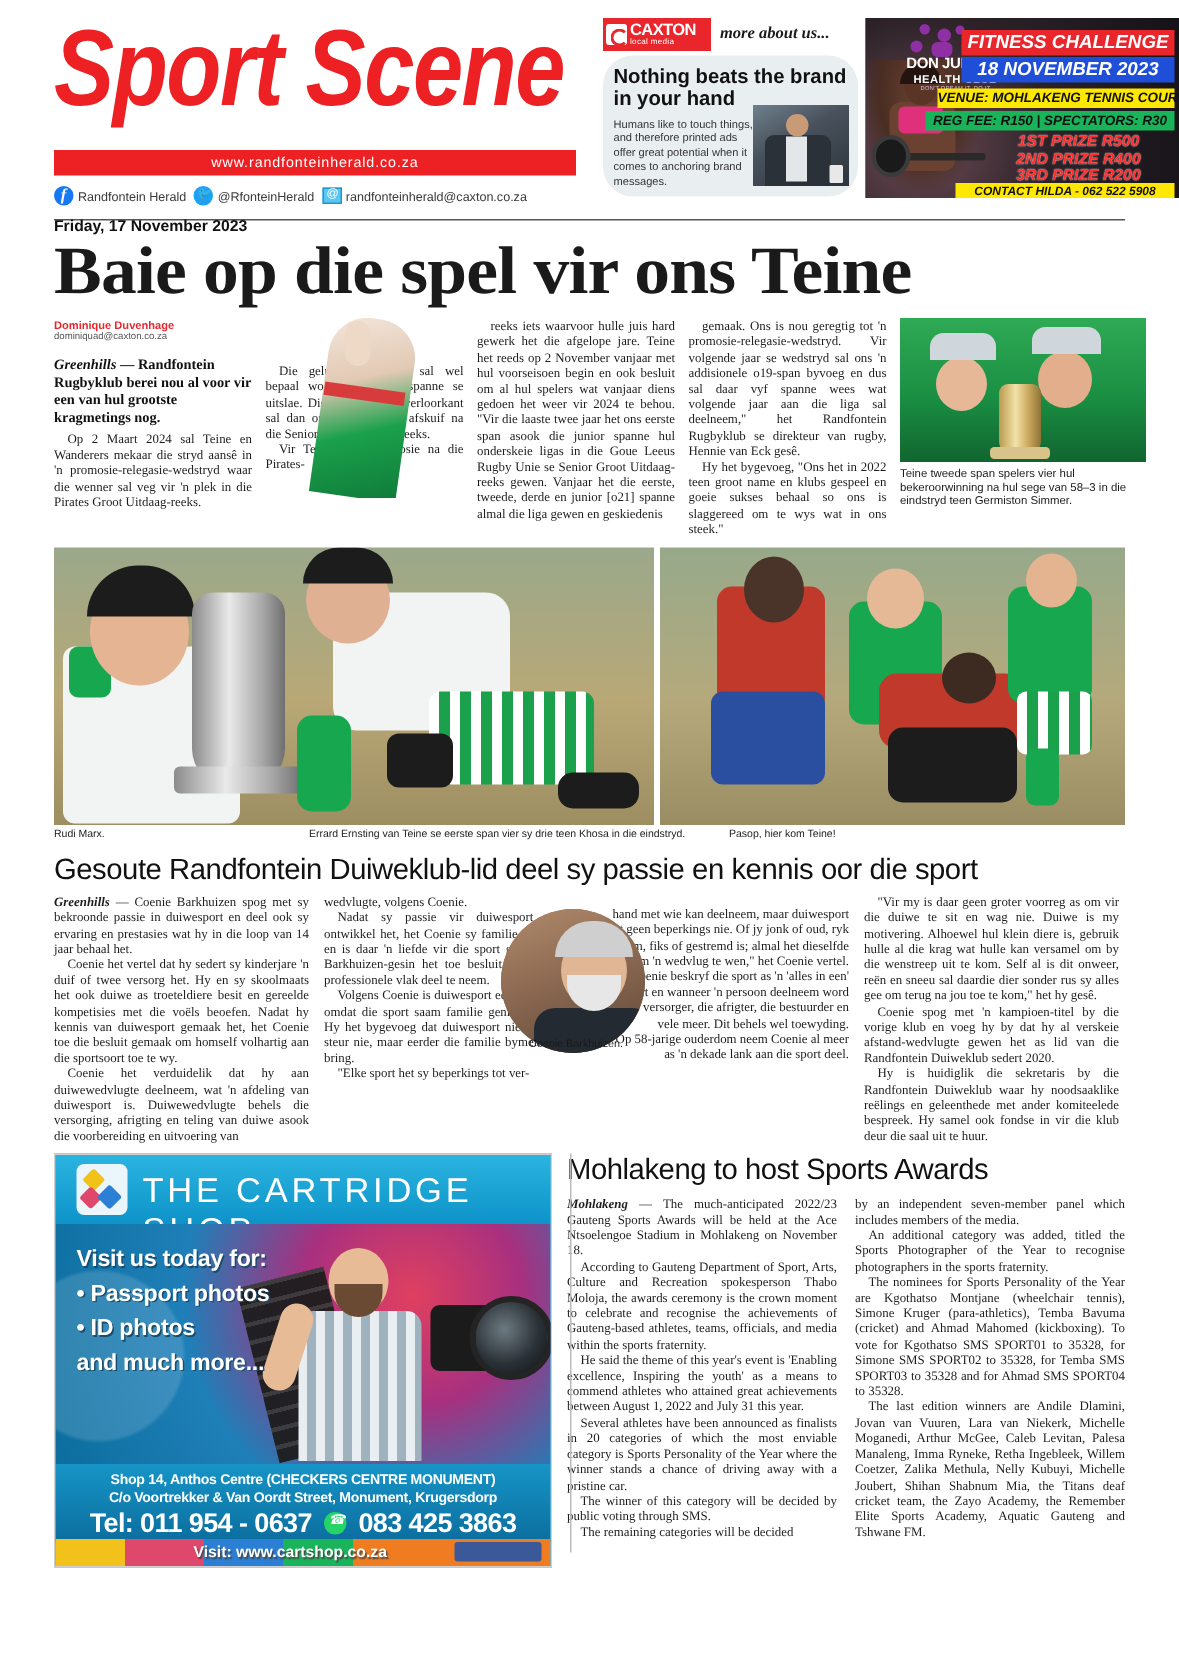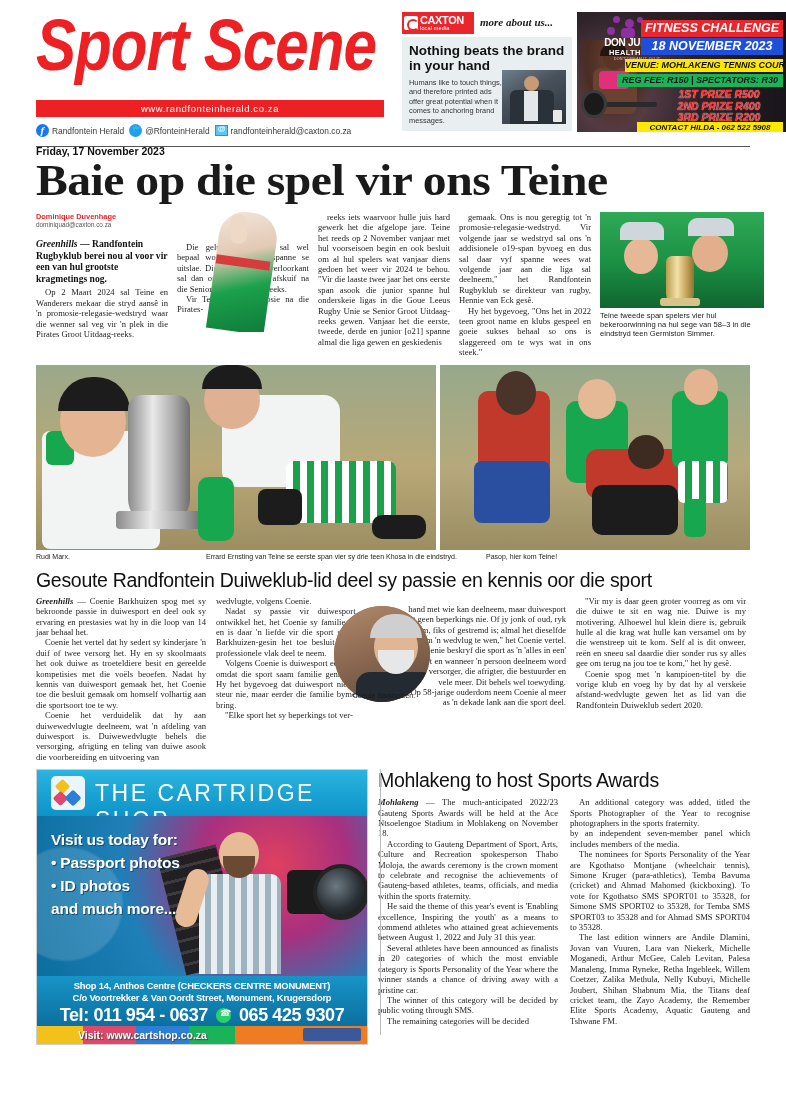--- a/index.html
+++ b/index.html
@@ -56,21 +56,21 @@
     display:flex; align-items:center; padding-left:2px; }
   .cax-sq { width:14px;height:14px;background:#fff;border-radius:2px; position:relative; flex:none;}
   .cax-sq::after{content:"";position:absolute;left:3px;top:3px;width:8px;height:8px;
     border:2px solid #e8262c;border-radius:50%;border-right-color:transparent;}
   .cax-txt { margin-left:2px; line-height:8px; }
   .cax-txt b { color:#fff; font-family:"Liberation Sans", sans-serif; font-size:11px; letter-spacing:-0.4px;}
   .cax-txt i { display:block; color:#fff; font-family:"Liberation Sans", sans-serif;
     font-size:5.4px; font-style:normal; letter-spacing:.2px;}
   .caxton-more { font-family:"Liberation Serif", serif; font-style:italic; font-weight:700;
     font-size:11px; color:#1a1a1a; padding-top:4px; }
-  .caxton-body { margin-top:3px; background:#e9eef1; width:170px; height:94px; padding:6px 7px; position:relative;}
+  .caxton-body { margin-top:3px; background:#e9eef1; width:170px; height:94px; padding:6px 7px; position:relative;border-radius:20px;}
   .caxton-head { font-family:"Liberation Sans", sans-serif; font-weight:700; font-size:13.5px;
     line-height:15px; color:#111; }
   .caxton-sub { margin-top:5px; width:96px; font-family:"Liberation Sans", sans-serif;
     font-size:7.4px; line-height:9.4px; color:#333; }
   .caxton-photo { position:absolute; right:6px; bottom:7px; width:64px; height:54px;
     background:linear-gradient(150deg,#6f7f8d 0%,#49525c 40%,#2c333b 100%); overflow:hidden;}
   .cp-head{position:absolute;left:22px;top:6px;width:15px;height:15px;border-radius:50%;background:#c89a76;}
   .cp-body{position:absolute;left:8px;top:20px;width:44px;height:34px;background:#2b3138;border-radius:6px 6px 0 0;}
   .cp-shirt{position:absolute;left:22px;top:21px;width:14px;height:30px;background:#e4e7ea;}
   .cp-cup{position:absolute;right:4px;bottom:2px;width:9px;height:12px;background:#e8e8e8;border-radius:1px;}
@@ -230,21 +230,21 @@
   .ca-addr .l1,.ca-addr .l2 { font-family:"Liberation Sans", sans-serif; font-weight:700;
     font-size:9.4px; line-height:11.6px; color:#fff; letter-spacing:-0.2px;}
   .ca-tel { margin-top:2px; display:flex; align-items:center; justify-content:center; gap:8px; }
   .ca-tel span { font-family:"Liberation Sans", sans-serif; font-weight:700; font-size:18px;
     color:#ffffff; letter-spacing:-0.4px; }
   .wa { width:15px;height:15px;border-radius:50%;background:#25d366;position:relative;flex:none;}
   .wa::after{content:"\260E";position:absolute;left:3px;top:0px;font-size:9px;color:#fff;}
   .ca-foot { position:absolute; left:0; bottom:0; width:100%; height:18px;
     background:linear-gradient(90deg,#f2c21a 0 14%,#e0486b 14% 30%,#2b7fd4 30% 46%,#19b35a 46% 60%,#f07c22 60% 100%);
     display:flex; align-items:center; }
-  .ca-foot .vtxt { margin-left:41px; font-family:"Liberation Sans", sans-serif; font-weight:700;
+  .ca-foot .vtxt { margin-left:92px; font-family:"Liberation Sans", sans-serif; font-weight:700;
     font-size:10.5px; color:#ffffff; text-shadow:1px 1px 1px #444; }
   .ca-fb { position:absolute; right:6px; top:2px; width:58px; height:13px; background:#3b5998;
     border-radius:2px; display:flex; align-items:center; justify-content:center; }
   .ca-fb span { font-family:"Liberation Sans", sans-serif; font-weight:700; font-size:8px; color:#fff;margin-top:48px; }
 
   .rightcol { width:372px; }
   .h3-main { font-family:"Liberation Sans", sans-serif; font-size:19.5px; line-height:23px;
     color:#111; letter-spacing:-0.3px; white-space:nowrap; }
   .art3 { margin-top:5px; display:grid; grid-template-columns:180px 180px; gap:12px; }
   .divider-v { position:absolute; left:344px; top:0; bottom:10px; width:1px; background:#bbb; }
@@ -438,20 +438,21 @@
       <p class="body">"Elke sport het sy beperkings tot ver-</p>
     </div>
     <div style="padding-top:8px;">
       <p class="body" style="text-align:right;text-indent:0">hand met wie kan deelneem, maar duiwesport het geen beperkings nie. Of jy jonk of oud, ryk of arm, fiks of gestremd is; almal het dieselfde kans om 'n wedvlug te wen," het Coenie vertel.</p>
       <p class="body" style="text-align:right">Coenie beskryf die sport as 'n 'alles in een' sportsoort en wanneer 'n persoon deelneem word hul die versorger, die afrigter, die bestuurder en vele meer. Dit behels wel toewyding.</p>
       <p class="body" style="text-align:right">Op 58-jarige ouderdom neem Coenie al meer as 'n dekade lank aan die sport deel.</p>
     </div>
     <div>
       <p class="body">"Vir my is daar geen groter voorreg as om vir die duiwe te sit en wag nie. Duiwe is my motivering. Alhoewel hul klein diere is, gebruik hulle al die krag wat hulle kan versamel om by die wenstreep uit te kom. Self al is dit onweer, reën en sneeu sal daardie dier sonder rus sy alles gee om terug na jou toe te kom," het hy gesê.</p>
       <p class="body">Coenie spog met 'n kampioen-titel by die vorige klub en voeg hy by dat hy al verskeie afstand-wedvlugte gewen het as lid van die Randfontein Duiweklub sedert 2020.</p>
+      <p class="body">Hy is huidiglik die sekretaris by die Randfontein Duiweklub waar hy noodsaaklike reëlings en geleenthede met ander komiteelede bespreek. Hy samel ook fondse in vir die klub deur die saal uit te huur.</p>
     </div>
 
     <div class="portrait">
       <i class="pt-bg"></i>
       <i class="pt-body"></i>
       <i class="pt-face"></i>
       <i class="pt-hair"></i>
       <i class="pt-beard"></i>
     </div>
     <div class="pt-cap">Coenie Barkhuizen.</div>
@@ -486,21 +487,21 @@
         <div>• ID photos</div>
         <div>and much more...</div>
       </div>
 
       <div class="ca-addr">
         <div class="l1">Shop 14, Anthos Centre (CHECKERS CENTRE MONUMENT)</div>
         <div class="l2">C/o Voortrekker &amp; Van Oordt Street, Monument, Krugersdorp</div>
         <div class="ca-tel">
           <span>Tel: 011 954 - 0637</span>
           <i class="wa"></i>
-          <span>065 425 9307</span>
+          <span>083 425 3863</span>
         </div>
       </div>
 
       <div class="ca-foot">
         <span class="vtxt">Visit: www.cartshop.co.za</span>
         <div class="ca-fb">
           <span>facebook</span>
         </div>
       </div>
     </div>
@@ -511,21 +512,21 @@
       <div class="art3">
         <div>
           <p class="body" style="text-indent:0"><i style="font-weight:700">Mohlakeng</i><span> — The much-anticipated 2022/23 Gauteng Sports Awards will be held at the Ace Ntsoelengoe Stadium in Mohlakeng on November 18.</span></p>
           <p class="body">According to Gauteng Department of Sport, Arts, Culture and Recreation spokesperson Thabo Moloja, the awards ceremony is the crown moment to celebrate and recognise the achievements of Gauteng-based athletes, teams, officials, and media within the sports fraternity.</p>
           <p class="body">He said the theme of this year's event is 'Enabling excellence, Inspiring the youth' as a means to commend athletes who attained great achievements between August 1, 2022 and July 31 this year.</p>
           <p class="body">Several athletes have been announced as finalists in 20 categories of which the most enviable category is Sports Personality of the Year where the winner stands a chance of driving away with a pristine car.</p>
           <p class="body">The winner of this category will be decided by public voting through SMS.</p>
           <p class="body">The remaining categories will be decided</p>
         </div>
         <div>
+          <p class="body" style="text-indent:0">by an independent seven-member panel which includes members of the media.</p>
           <p class="body">An additional category was added, titled the Sports Photographer of the Year to recognise photographers in the sports fraternity.</p>
-          <p class="body" style="text-indent:0">by an independent seven-member panel which includes members of the media.</p>
           <p class="body">The nominees for Sports Personality of the Year are Kgothatso Montjane (wheelchair tennis), Simone Kruger (para-athletics), Temba Bavuma (cricket) and Ahmad Mahomed (kickboxing). To vote for Kgothatso SMS SPORT01 to 35328, for Simone SMS SPORT02 to 35328, for Temba SMS SPORT03 to 35328 and for Ahmad SMS SPORT04 to 35328.</p>
           <p class="body">The last edition winners are Andile Dlamini, Jovan van Vuuren, Lara van Niekerk, Michelle Moganedi, Arthur McGee, Caleb Levitan, Palesa Manaleng, Imma Ryneke, Retha Ingebleek, Willem Coetzer, Zalika Methula, Nelly Kubuyi, Michelle Joubert, Shihan Shabnum Mia, the Titans deaf cricket team, the Zayo Academy, the Remember Elite Sports Academy, Aquatic Gauteng and Tshwane FM.</p>
         </div>
       </div>
     </div>
   </div>
 </div>
 
 </body></html>

